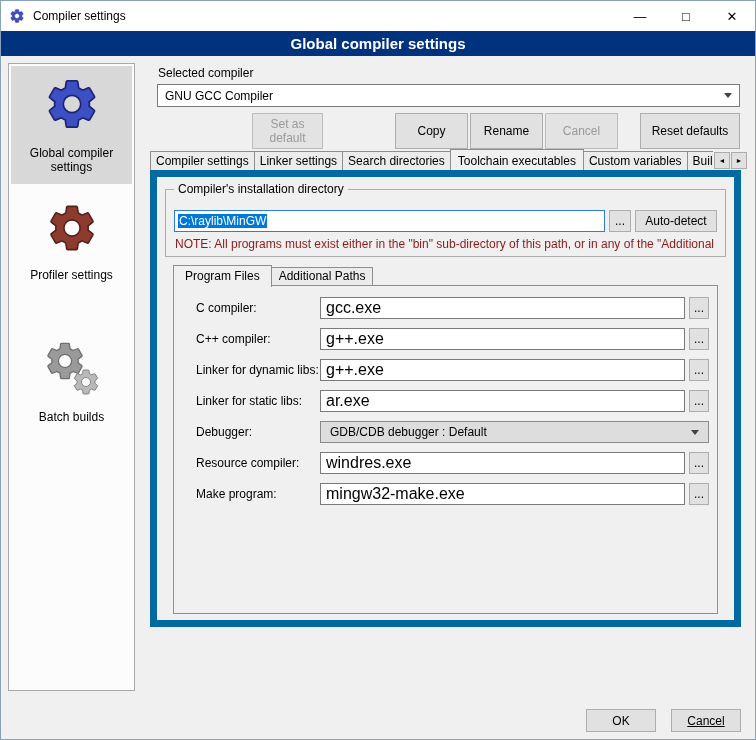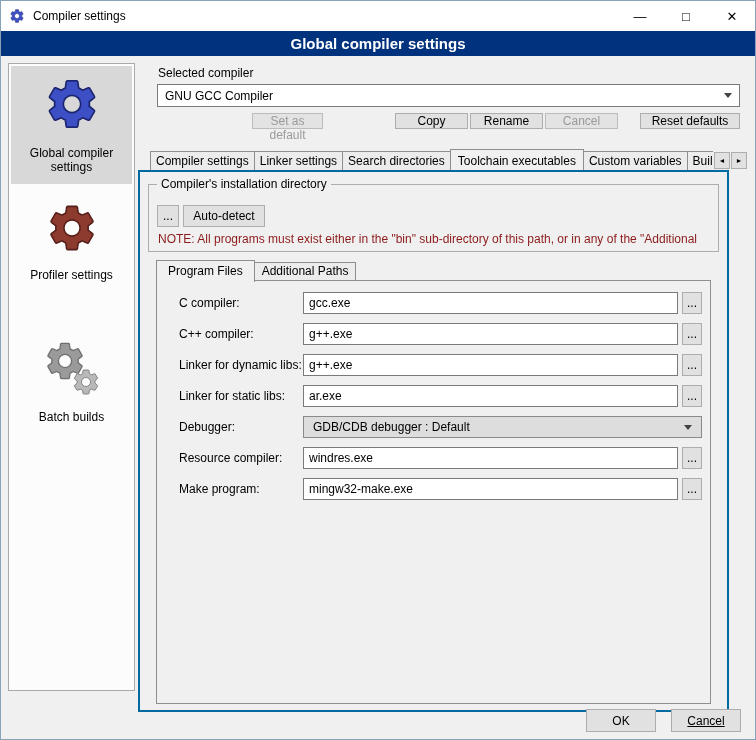--- a/index.html
+++ b/index.html
@@ -53,21 +53,21 @@
     position: absolute; display: flex; align-items: center; justify-content: space-between;
     background: #FFFFFF; border: 1px solid #7A7A7A; padding: 0 7px;
   }
   .main-combo { left: 157px; top: 84px; width: 583px; height: 23px; }
   .chev {
     width: 0; height: 0; flex: none;
     border-left: 4px solid transparent; border-right: 4px solid transparent;
     border-top: 5px solid #424242;
   }
   .btn {
-    position: absolute; height: 16px; background: #E1E1E1; border: 1px solid #ADADAD;
+    position: absolute; height: 36px; background: #E1E1E1; border: 1px solid #ADADAD;
     font-family: inherit; font-size: 12px; color: #000; cursor: default;
   }
   .btn:disabled, .btn.disabled { background: #E3E3E3; border-color: #BCBCBC; color: #9A9A9A; }
   .b-setdef { left: 252px; top: 113px; width: 71px; }
   .b-copy   { left: 395px; top: 113px; width: 73px; }
   .b-rename { left: 470px; top: 113px; width: 73px; }
   .b-delete { left: 545px; top: 113px; width: 73px; }
   .b-reset  { left: 640px; top: 113px; width: 100px; }
 
   
@@ -88,22 +88,22 @@
   .tab-scroll {
     position: absolute; top: 152px; width: 16px; height: 17px;
     background: #E1E1E1; border: 1px solid #ADADAD; font-size: 7px;
     display: flex; align-items: center; justify-content: center; font-family: inherit; z-index: 2;
   }
   .ts-left { left: 714px; }
   .ts-right { left: 731px; }
 
   
   .panel {
-    position: absolute; left: 138px; top: 170px; width: 591px; height: 542px;
-    background: #F0F0F0; border: 2px solid #0369a1;
+    position: absolute; left: 150px; top: 170px; width: 591px; height: 457px;
+    background: #F0F0F0; border: 7px solid #0369a1;
   }
 
   
   .groupbox { position: absolute; left: 8px; top: 12px; right: 8px; height: 68px; border: 1px solid #ADADAD; }
   .groupbox-legend { position: absolute; top: -8px; left: 8px; background: #F0F0F0; padding: 0 4px; }
   .dir-row { position: absolute; left: 8px; top: 20px; right: 8px; height: 22px; display: flex; gap: 4px; }
   .dir-input {
     flex: 1; height: 22px; background: #FFFFFF; border: 1px solid #2E7CD6;
     display: flex; align-items: center; padding: 0 3px; overflow: hidden; white-space: nowrap;
   }
@@ -134,21 +134,21 @@
     background: #F0F0F0; position: relative; z-index: 3;
   }
   .subpanel {
     position: absolute; left: 16px; top: 108px; right: 16px; bottom: 6px;
     background: #F0F0F0; border: 1px solid #8E8E8E; padding-top: 11px;
   }
   .field-row { display: flex; align-items: center; height: 22px; margin: 0 8px 9px 22px; }
   .field-label { flex: none; width: 124px; }
   .field-input {
     flex: 1; height: 22px; background: #FFFFFF; border: 1px solid #7A7A7A;
-    padding: 0 5px; font-family: inherit; font-size: 12px; min-width: 0;
+    padding: 0 5px; font-family: inherit; font-size: 16px; min-width: 0;
   }
   .browse-btn {
     flex: none; width: 20px; height: 22px; margin-left: 4px;
     background: #E1E1E1; border: 1px solid #ADADAD; font-family: inherit; font-size: 12px; cursor: default;
   }
   .select-box {
     flex: 1; height: 22px; background: #DDDDDD; border: 1px solid #8A8A8A;
     display: flex; align-items: center; justify-content: space-between; padding: 0 9px; cursor: default;
   }
 
@@ -229,20 +229,23 @@
   <div class="tab">Buil</div>
 </div>
 <button class="tab-scroll ts-left">◄</button>
 <button class="tab-scroll ts-right">►</button>
 
 <div class="panel">
 
   <div class="groupbox">
     <span class="groupbox-legend">Compiler's installation directory</span>
     <div class="dir-row">
+      <div class="dir-input">
+        <span class="dir-sel">C:\raylib\MinGW</span>
+      </div>
       <button class="mini-btn browse-w">...</button>
       <button class="mini-btn autodetect">Auto-detect</button>
     </div>
     <div class="note">NOTE: All programs must exist either in the "bin" sub-directory of this path, or in any of the "Additional</div>
   </div>
 
   <div class="subtabstrip">
     <div class="subtab active">Program Files</div>
     <div class="subtab">Additional Paths</div>
   </div>

